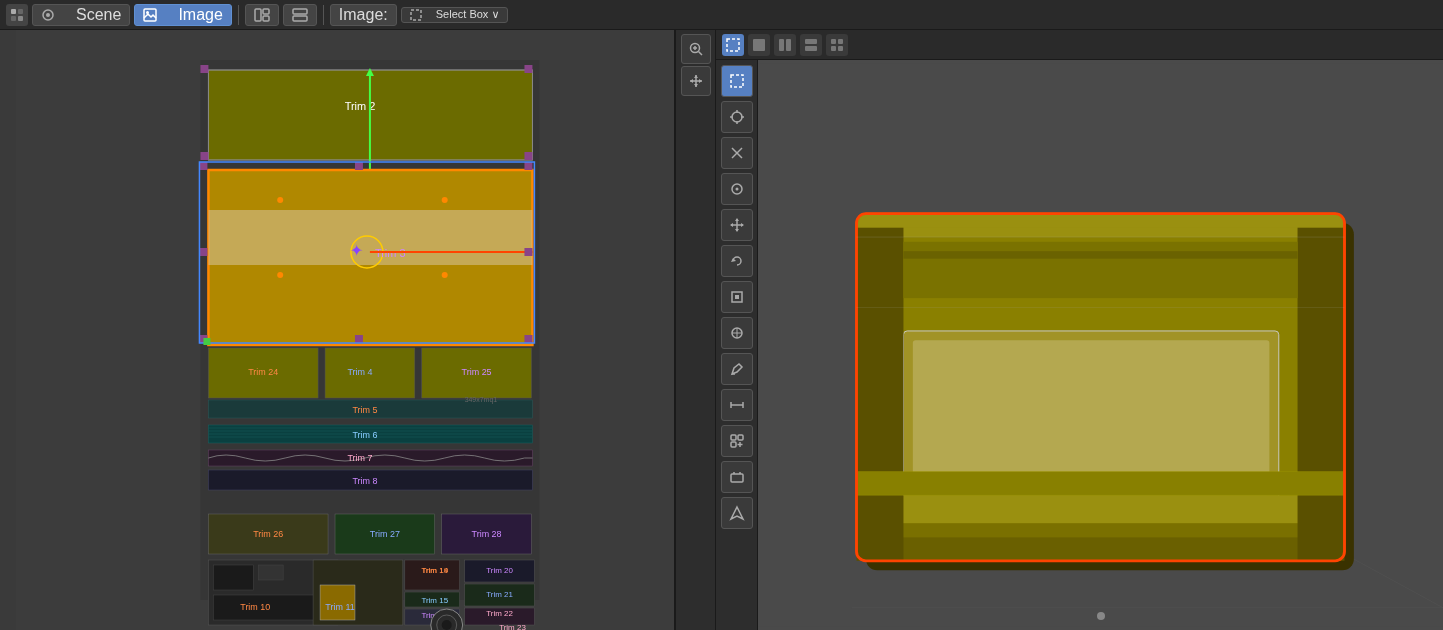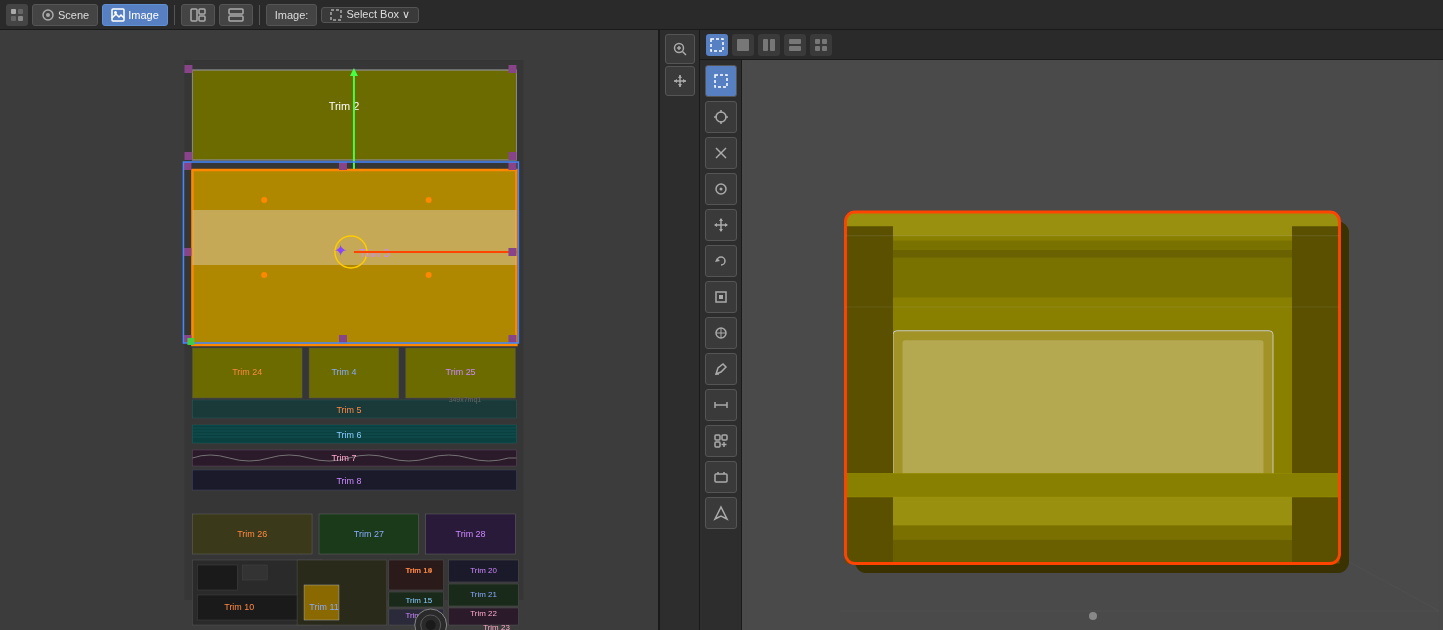--- a/index.html
+++ b/index.html
@@ -37,24 +37,24 @@
       font-size: 10px;
       color: #ccc;
     }
     .top-bar-btn {
       height: 22px;
       padding: 0 8px;
       background: #444;
       border: 1px solid #555;
       border-radius: 3px;
       color: #ddd;
-      font-size: 11px;
-      display: flex;
-      align-items: center;
-      gap: 3px;
+      font-size: 16px;
+      display: flex;
+      align-items: center;
+      gap: 21px;
       cursor: pointer;
     }
     .top-bar-btn.active {
       background: #5680c2;
       border-color: #6090d2;
       color: #fff;
     }
     .top-bar-separator {
       width: 1px;
       height: 20px;
@@ -64,38 +64,39 @@
     .select-box-btn {
       height: 16px;
       padding: 0 8px;
       background: #3a3a3a;
       border: 1px solid #555;
       border-radius: 3px;
       color: #ddd;
       font-size: 11px;
       display: flex;
       align-items: center;
-      gap: 4px;
+      gap: 14px;
       cursor: pointer;
     }
 
     
     .main-area {
       display: flex;
       flex: 1;
       overflow: hidden;
     }
 
     
     .uv-panel {
       width: 660px;
       background: #3c3c3c;
       position: relative;
       overflow: hidden;
       border-right: 2px solid #1a1a1a;
+      margin-left: 16px;
     }
 
     
     .mid-toolbar {
       width: 40px;
       background: #2d2d2d;
       display: flex;
       flex-direction: column;
       align-items: center;
       padding: 4px 0;

